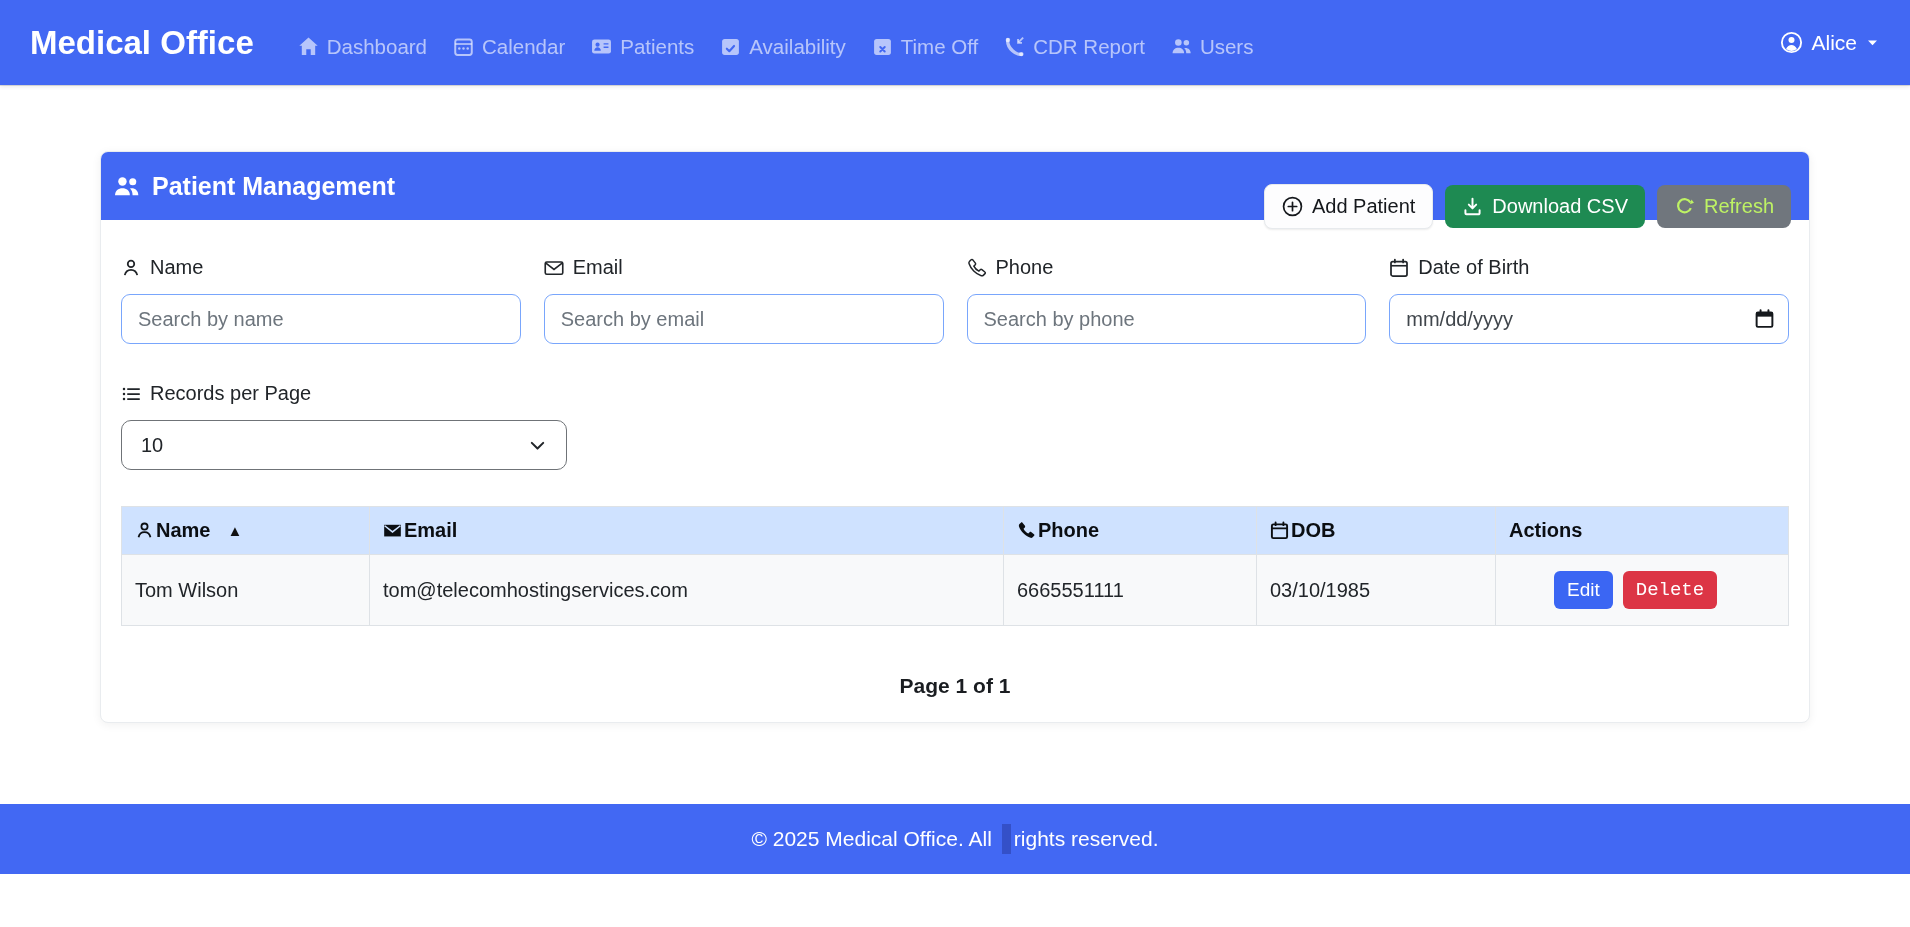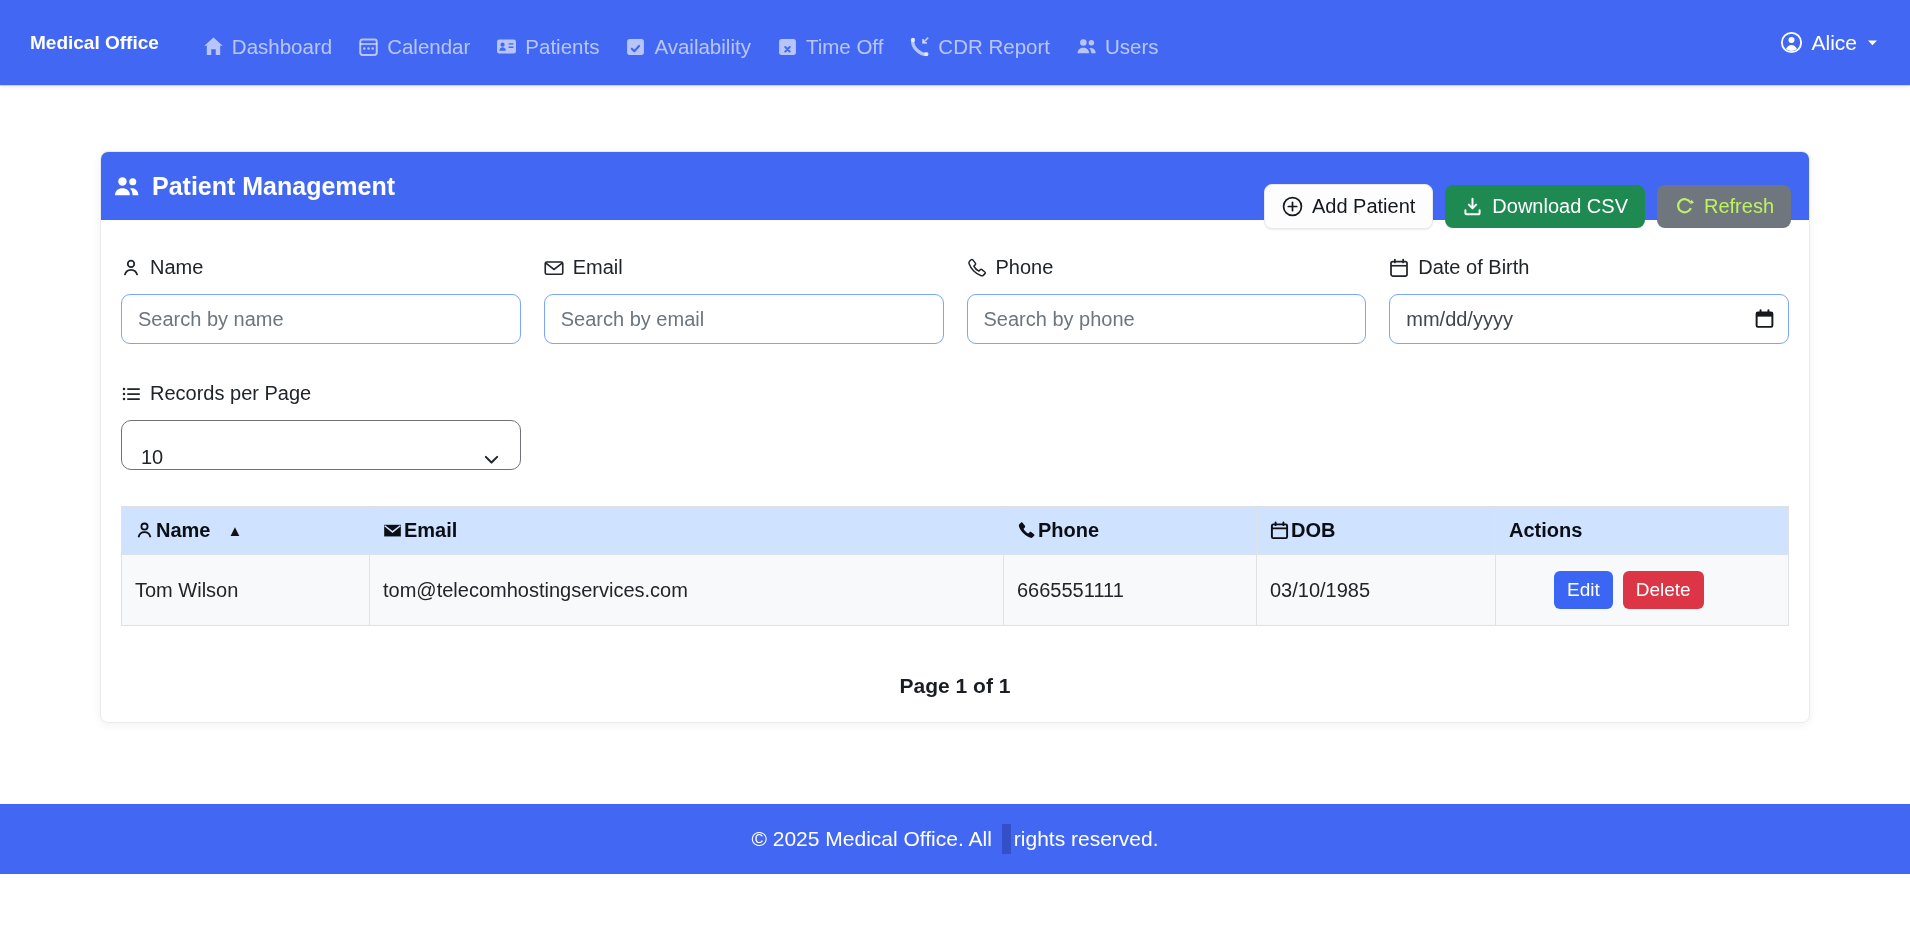--- a/index.html
+++ b/index.html
@@ -4,21 +4,21 @@
 <style>
   * { margin:0; padding:0; box-sizing:border-box; }
   html,body { width:1910px; height:927px; background:#fff; overflow:hidden;
     font-family:"Liberation Sans", sans-serif; color:#212529; }
   body { position:relative; }
   .ic { display:inline-block; vertical-align:middle; flex:0 0 auto; }
 
   
   .navbar { height:85px; background:#4268f3; display:flex; align-items:center;
     padding:0 30px; box-shadow:0 1px 0 rgba(0,0,0,.12), 0 2px 4px rgba(0,0,0,.08); }
-  .brand { color:#fff; font-size:19px; font-weight:600; margin-right:44px; cursor:pointer; }
+  .brand { color:#fff; font-size:33px; font-weight:600; margin-right:44px; cursor:pointer; }
   .nav-links { display:flex; align-items:center; gap:26px; list-style:none;margin-top:8px; }
   .nav-link { display:flex; align-items:center; gap:8px; color:rgba(255,255,255,.62);
     font-size:20.5px; text-decoration:none; cursor:pointer; }
   .nav-spacer { flex:1; }
   .user-menu { display:flex; align-items:center; gap:8px; color:#fff; font-size:21px; cursor:pointer; }
 
   
   .card { width:1710px; margin:66px auto 0; background:#fff; border:1px solid #e9ecef;
     border-radius:8px; box-shadow:0 2px 10px rgba(0,0,0,.06); }
   .card-header { height:68px; background:#4268f3; border-radius:7px 7px 0 0;
@@ -38,37 +38,37 @@
   .field-label { display:flex; align-items:center; gap:9px; font-size:20px; color:#212529; margin-bottom:15px; }
   .text-input { width:100%; height:50px; border:1px solid #79a6fc; border-radius:9px;
     padding:0 16px; font-size:20px; color:#000000; outline:none; font-family:inherit; background:#fff; }
   .text-input::placeholder { color:#6d757d; }
   .date-wrap { position:relative; }
   .date-input { }
   .date-input::placeholder { color:#40464c; }
   .date-icon { position:absolute; right:14px; top:50%; transform:translateY(-50%); }
 
   .records-block { margin-top:38px; }
-  .select-box { width:400px; height:50px; background:#fff; border:1px solid #6f7377;
-    border-radius:10px; display:flex; align-items:flex-end; justify-content:space-between;
+  .select-box { width:446px; height:50px; background:#fff; border:1px solid #6f7377;
+    border-radius:10px; display:flex; align-items:center; justify-content:space-between;
     padding:0 19px; font-size:20px; color:#212529; cursor:pointer; font-family:inherit; }
 
   
   table { width:100%; border-collapse:collapse; margin-top:36px; font-size:20px; }
   th, td { border:1px solid #dee2e6; text-align:left; vertical-align:middle; }
   thead th { background:#cfe2ff; font-weight:700; padding:12px 13px; color:#0b0e12; }
   tbody td { background:#f8f9fa; padding:16px 13px; color:#212529; }
   .th-inner { display:flex; align-items:center; }
   .th-inner .ic { margin-right:2px; }
   .sort-arrow { font-size:15px; margin-left:17px; color:#111; }
   .row-actions { display:flex; gap:10px; }
   .btn-sm { border:none; border-radius:6px; color:#fff; font-size:19px; padding:8px 13px;
     cursor:pointer; font-family:inherit; }
   .btn-edit { background:#3b66f3;margin-left:45px; }
-  .btn-delete { background:#dc3545; }
+  .btn-delete { background:#dc3545;font-family:Liberation Mono, monospace; }
 
   .pagination { text-align:center; font-size:21px; font-weight:700; margin-top:48px; color:#1a1d21; }
 
   
   .footer { position:absolute; left:0; top:804px; width:1910px; height:70px; background:#4268f3;
     display:flex; align-items:center; justify-content:center; color:#fff; font-size:21px; }
   .text-cursor { display:inline-block; width:9px; height:30px; background:#3450c8;
     margin:0 3px 0 10px; vertical-align:middle; }
   .footer span { vertical-align:middle; }
 </style>

